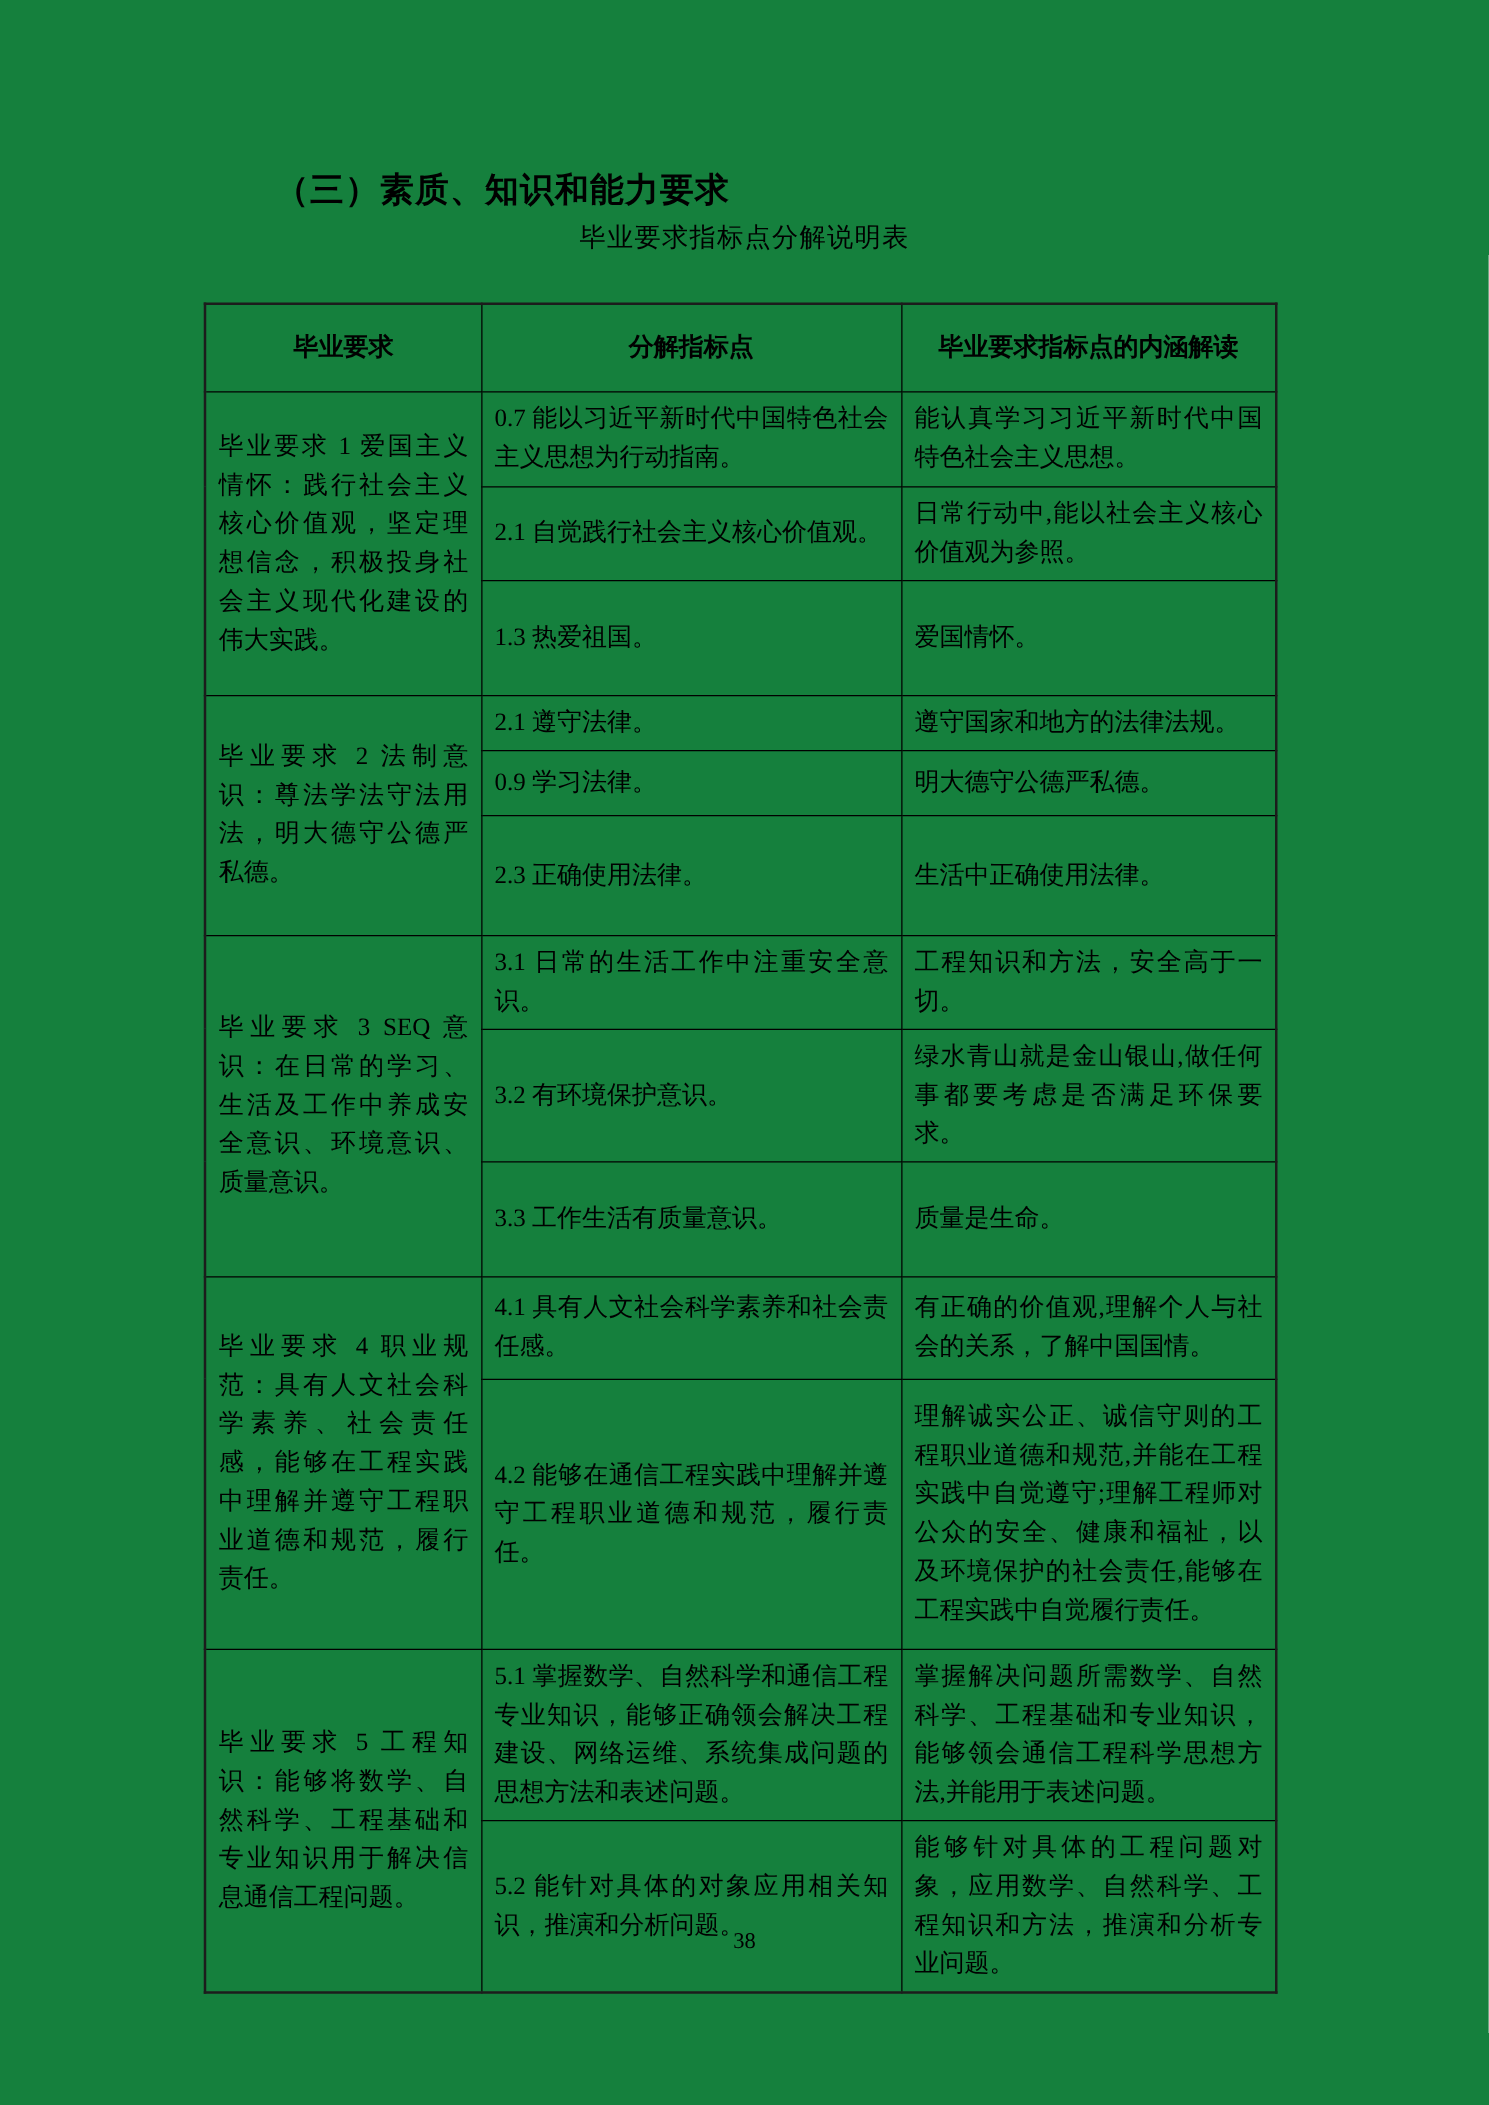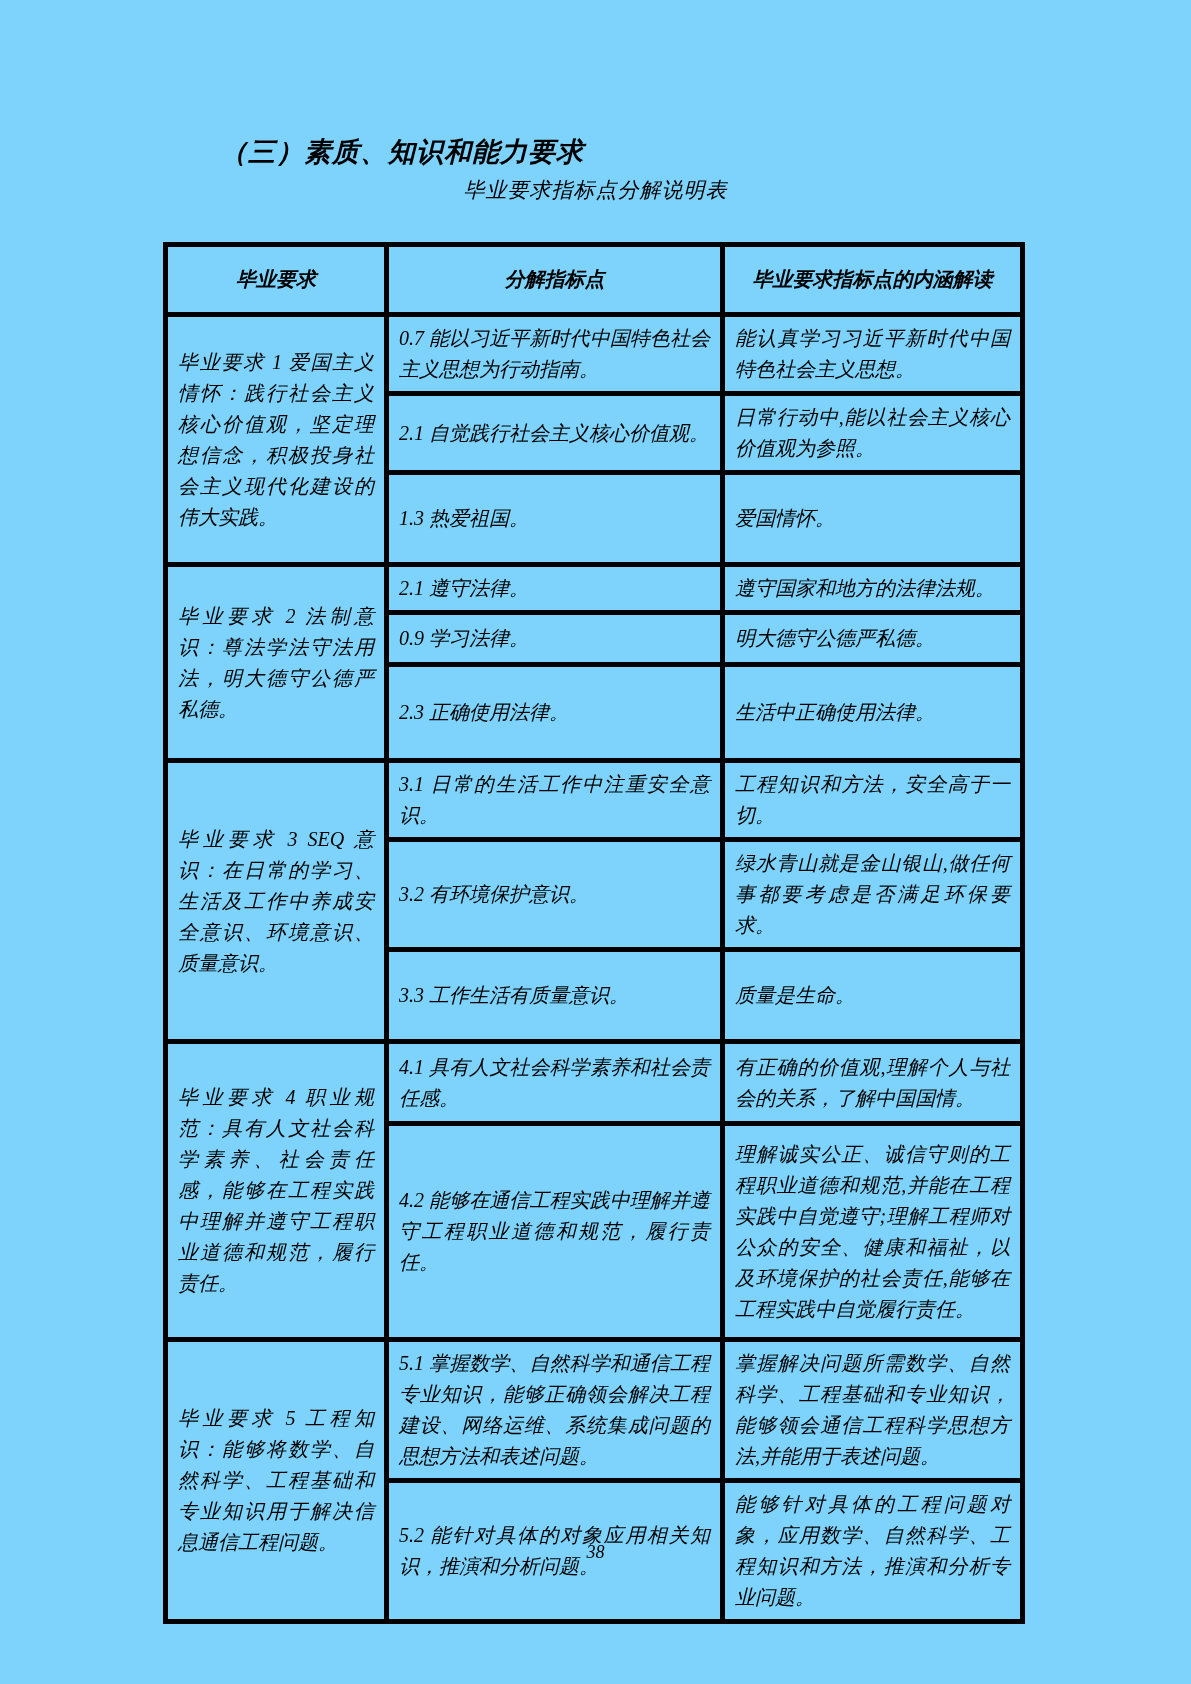--- a/index.html
+++ b/index.html
@@ -1,26 +1,25 @@
 <!DOCTYPE html>
 <html lang="zh"><head>
 <meta charset="utf-8">
 <style>
   * { margin: 0; padding: 0; box-sizing: border-box; }
   html, body { background: #e8e8e8; }
   .page {
     position: relative;
     width: 1191px;
     height: 1684px;
-    background: #7dd3fc;
+    background: #15803d;
     margin: 0 auto;
     overflow: hidden;
     font-family: "Liberation Serif", "DejaVu Serif", serif;
     color: #000000;
-    font-style: italic;
   }
   .doc-title {
     position: absolute;
     left: 220px;
     top: 134px;
     font-family: "Liberation Sans", "DejaVu Sans", sans-serif;
     font-weight: bold;
     font-size: 27px;
     letter-spacing: 1px;
     white-space: nowrap;
@@ -37,21 +36,21 @@
   table.req-table {
     position: absolute;
     left: 163px;
     top: 242px;
     width: 857px;
     border-collapse: collapse;
     table-layout: fixed;
     border: 2px solid #1c1c1c;
   }
   table.req-table th, table.req-table td {
-    border: 5px solid #000000;
+    border: 1px solid #000000;
     font-size: 20px;
     line-height: 31px;
     vertical-align: middle;
     padding: 6px 10px;
   }
   table.req-table th {
     font-family: "Liberation Sans", "DejaVu Sans", sans-serif;
     font-weight: bold;
     text-align: center;
     height: 70px;

